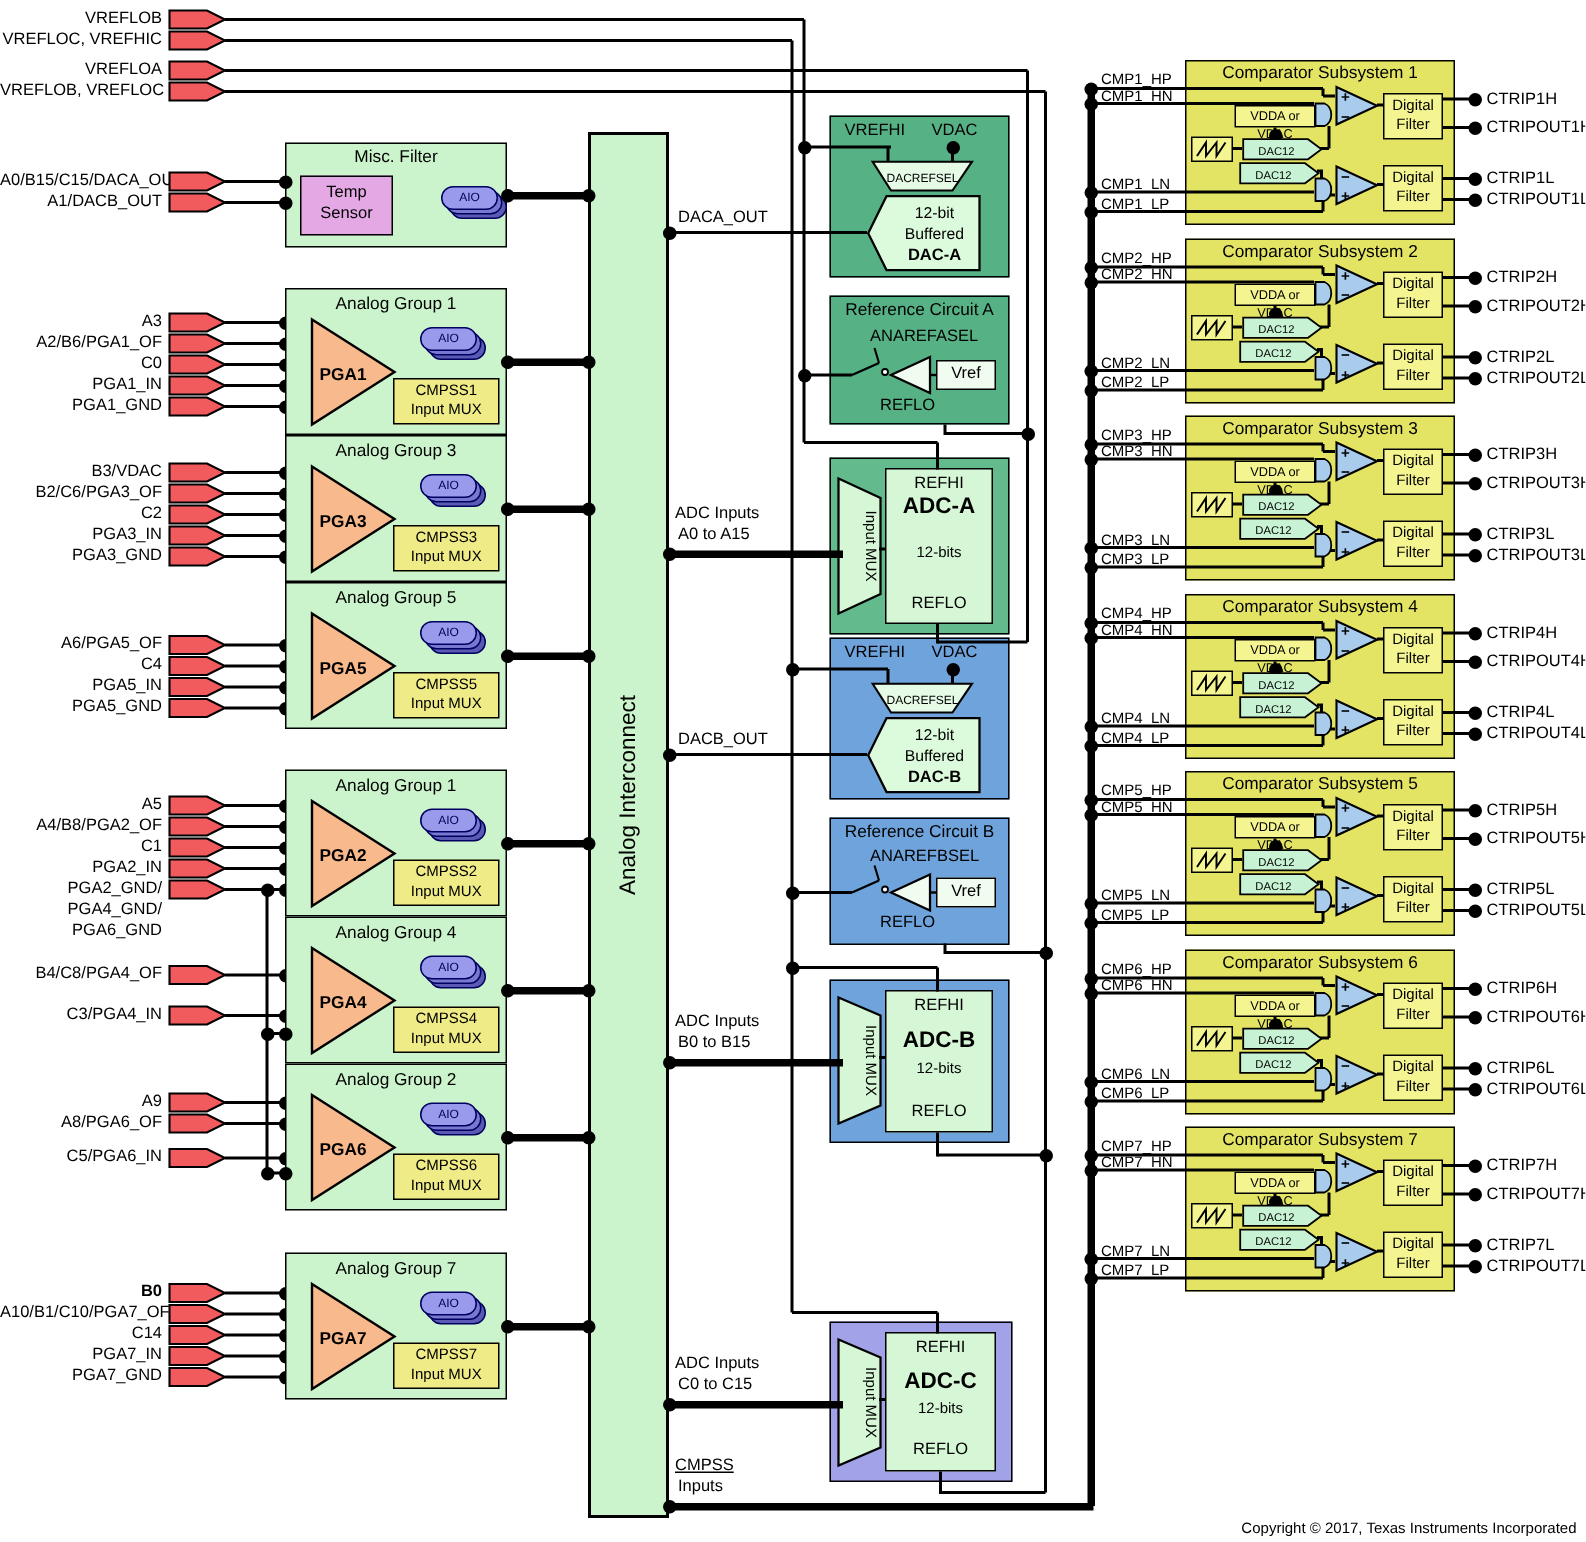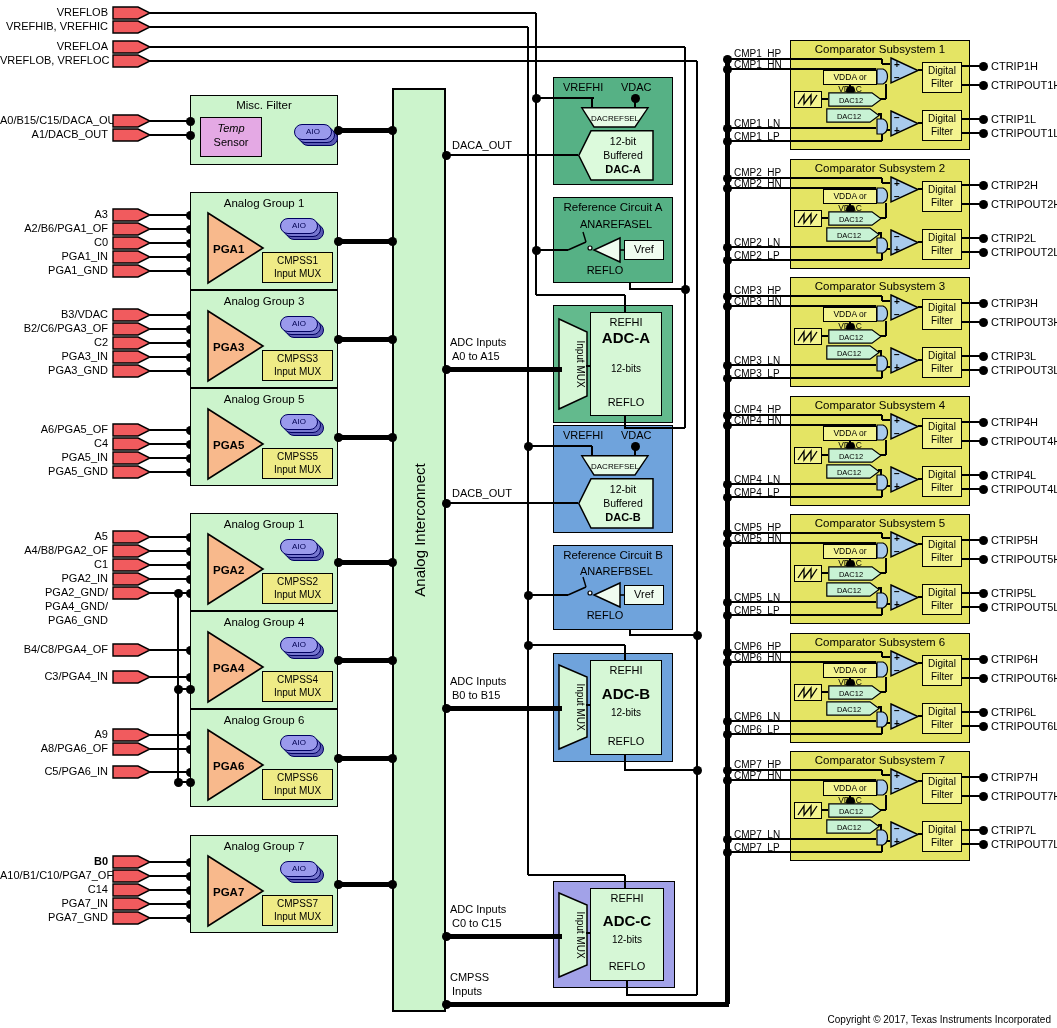--- a/index.html
+++ b/index.html
@@ -32,21 +32,21 @@
 <body>
 
 <div id="canvas">
 
   <div class="blk lt-grn" style="left:392px;top:88px;width:54px;height:924px;border-width:2px;"></div>
   <div class="lbl" style="left:419px;top:530px;transform:translate(-50%,-50%) rotate(-90deg);font-size:15px;">Analog Interconnect</div>
 
   <div class="blk lt-grn" style="left:190px;top:95px;width:148px;height:70px;"></div>
   <div class="lbl ctr title" style="left:190px;top:99px;width:148px;">Misc. Filter</div>
   <div class="temp abs" style="left:200px;top:117px;width:62px;height:40px;"></div>
-  <div class="lbl ctr" style="left:200px;top:122px;width:62px;font-style:italic;">Temp</div>
+  <div class="lbl ctr" style="left:200px;top:122px;width:62px;">Temp</div>
   <div class="lbl ctr" style="left:200px;top:136px;width:62px;">Sensor</div>
 
   <div class="blk grn-dk" style="left:553px;top:77px;width:120px;height:108px;"></div>
   <div class="lbl" style="left:563px;top:81px;">VREFHI</div>
   <div class="lbl" style="left:621px;top:81px;">VDAC</div>
   <svg style="left:581px;top:107px;" width="68" height="21">
     <polygon points="0.8,0.8 67,0.8 54,20 13,20" fill="#E6FBE6" stroke="#000" stroke-width="1.4"></polygon>
     <text x="34" y="14" text-anchor="middle" font-size="8">DACREFSEL</text>
   </svg>
   <svg style="left:578px;top:130px;" width="76" height="51">
@@ -132,31 +132,31 @@
   <div class="lbl ctr" style="left:590px;top:960px;width:74px;">REFLO</div>
 
   <div class="lbl" style="left:452px;top:139px;">DACA_OUT</div>
   <div class="lbl" style="left:452px;top:487px;">DACB_OUT</div>
   <div class="lbl" style="left:450px;top:336px;">ADC Inputs</div>
   <div class="lbl" style="left:452px;top:350px;">A0 to A15</div>
   <div class="lbl" style="left:450px;top:675px;">ADC Inputs</div>
   <div class="lbl" style="left:452px;top:689px;">B0 to B15</div>
   <div class="lbl" style="left:450px;top:903px;">ADC Inputs</div>
   <div class="lbl" style="left:452px;top:917px;">C0 to C15</div>
-  <div class="lbl" style="left:450px;top:971px;">CMPSS</div>
+  <div class="lbl" style="left:450px;top:971px;text-decoration:underline;">CMPSS</div>
   <div class="lbl" style="left:452px;top:985px;">Inputs</div>
 
   <div class="lbl" style="right:6px;top:1013px;font-size:10px;">Copyright © 2017, Texas Instruments Incorporated</div>
 
 <div class="lbl rt" style="left:0;top:6px;width:108px;">VREFLOB</div>
     <svg width="40" height="14" style="position:absolute;overflow:visible;left:112px;top:6px;">
       <polygon points="1,1 26,1 38,7 26,13 1,13" fill="#F15B5E" stroke="#000" stroke-width="1.4"></polygon>
     </svg>
     <div class="wire" style="left:150px;top:12px;width:386px;height:2px;"></div>
-    <div class="lbl rt" style="left:0;top:20px;width:108px;">VREFHIB, VREFHIC</div>
+    <div class="lbl rt" style="left:0;top:20px;width:108px;">VREFLOC, VREFHIC</div>
     <svg width="40" height="14" style="position:absolute;overflow:visible;left:112px;top:20px;">
       <polygon points="1,1 26,1 38,7 26,13 1,13" fill="#F15B5E" stroke="#000" stroke-width="1.4"></polygon>
     </svg>
     <div class="wire" style="left:150px;top:26px;width:378px;height:2px;"></div>
     <div class="lbl rt" style="left:0;top:40px;width:108px;">VREFLOA</div>
     <svg width="40" height="14" style="position:absolute;overflow:visible;left:112px;top:40px;">
       <polygon points="1,1 26,1 38,7 26,13 1,13" fill="#F15B5E" stroke="#000" stroke-width="1.4"></polygon>
     </svg>
     <div class="wire" style="left:150px;top:46px;width:535px;height:2px;"></div>
     <div class="lbl rt" style="left:0;top:54px;width:108px;">VREFLOB, VREFLOC</div>
@@ -421,21 +421,21 @@
     <div class="pill" style="left:286px;top:643px;width:38px;height:16px;background:#5A5AB4;"></div>
     <div class="pill" style="left:283px;top:640px;width:38px;height:16px;background:#7878D0;"></div>
     <div class="pill" style="left:280px;top:637px;width:38px;height:16px;background:#9A9AEC;text-align:center;font-size:8px;line-height:14px;color:#000050;">AIO</div>
     <div class="yel-box abs" style="left:262px;top:671px;width:71px;height:31px;"></div>
     <div class="lbl ctr small" style="left:262px;top:673px;width:71px;">CMPSS4</div>
     <div class="lbl ctr small" style="left:262px;top:686px;width:71px;">Input MUX</div>
     <div class="wire" style="left:338px;top:657.5px;width:54px;height:5px;"></div>
     <div class="dot" style="left:333.5px;top:655.5px;"></div>
     <div class="dot" style="left:387.5px;top:655.5px;"></div>
     <div class="blk lt-grn" style="left:190px;top:709px;width:148px;height:98px;"></div>
-    <div class="lbl ctr title" style="left:190px;top:714px;width:148px;">Analog Group 6</div>
+    <div class="lbl ctr title" style="left:190px;top:714px;width:148px;">Analog Group 2</div>
     <svg width="58" height="72" style="position:absolute;overflow:visible;left:207px;top:729px;">
       <polygon points="1,1 56,36 1,71" fill="#F8B98C" stroke="#000" stroke-width="1.6"></polygon>
      <text x="6" y="41" font-size="11.5" font-weight="bold">PGA6</text>
     </svg>
     <div class="pill" style="left:286px;top:741px;width:38px;height:16px;background:#5A5AB4;"></div>
     <div class="pill" style="left:283px;top:738px;width:38px;height:16px;background:#7878D0;"></div>
     <div class="pill" style="left:280px;top:735px;width:38px;height:16px;background:#9A9AEC;text-align:center;font-size:8px;line-height:14px;color:#000050;">AIO</div>
     <div class="yel-box abs" style="left:262px;top:769px;width:71px;height:31px;"></div>
     <div class="lbl ctr small" style="left:262px;top:771px;width:71px;">CMPSS6</div>
     <div class="lbl ctr small" style="left:262px;top:784px;width:71px;">Input MUX</div>

